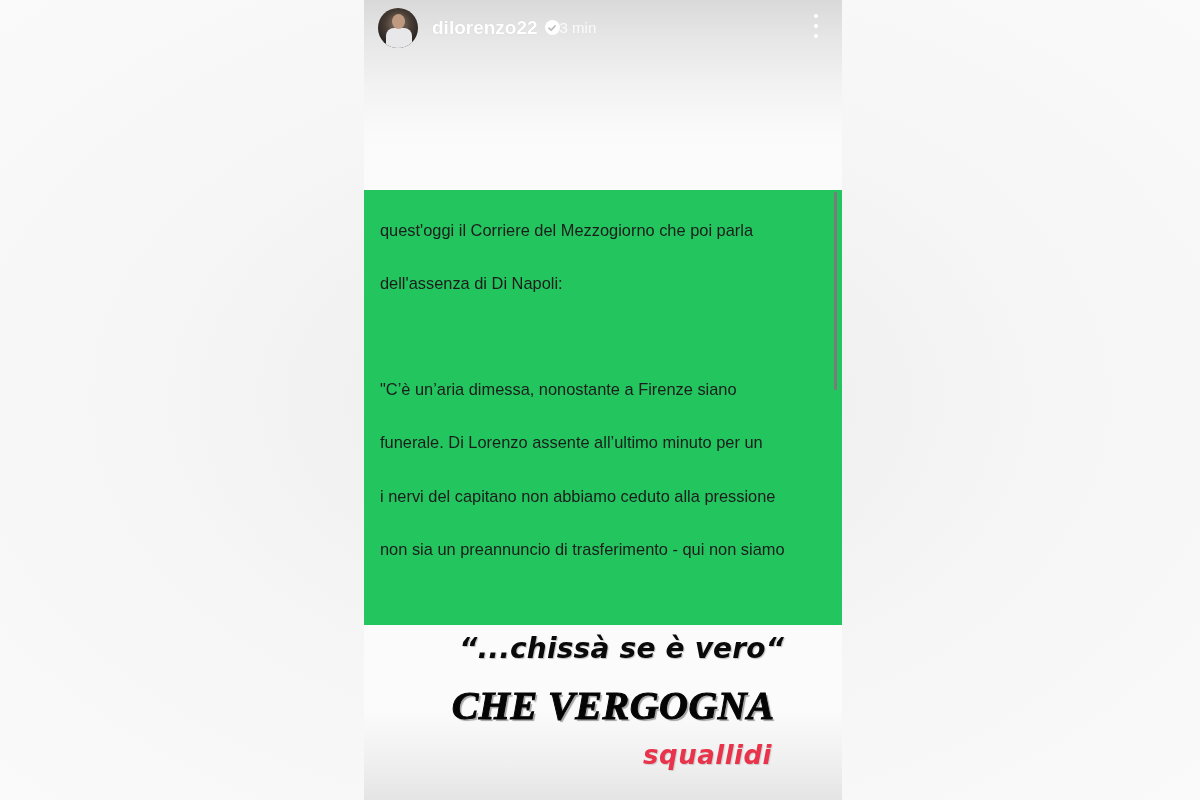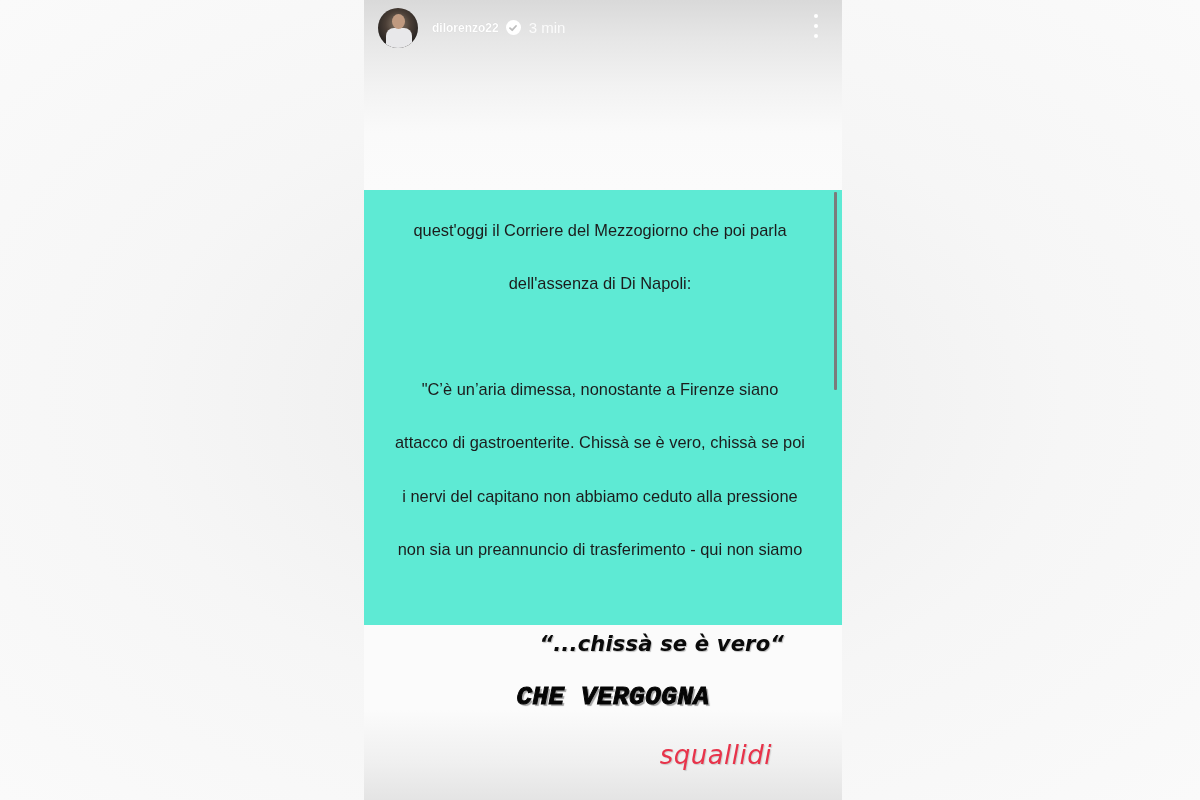--- a/index.html
+++ b/index.html
@@ -36,73 +36,72 @@
     }
     .avatar .shirt {
       position: absolute; left: 8px; top: 20px; width: 26px; height: 22px;
       background: #e8e8ea; border-radius: 8px 8px 0 0;
     }
     .avatar .head {
       position: absolute; left: 14px; top: 6px; width: 13px; height: 15px;
       background: #c09a80; border-radius: 50%;
     }
     .username {
-      margin-left: 14px; color: #ffffff; font-weight: bold; font-size: 12px;
+      margin-left: 14px; color: #ffffff; font-weight: bold; font-size: 19px;
       text-shadow: 0 0 1px rgba(0,0,0,0.15);
     }
     .verified {
       margin-left: 7px; width: 15px; height: 15px; border-radius: 50%;
       background: #ffffff; display: flex; align-items: center; justify-content: center;
     }
     .verified svg { width: 10px; height: 10px; }
     .time {
-      margin-left: 8px; color: rgba(255,255,255,0.85); font-size: 15px;
+      color: rgba(255,255,255,0.85); font-size: 15px;
     }
     .more {
       position: absolute; right: 22px; top: 14px; width: 8px; height: 24px;
       display: flex; flex-direction: column; justify-content: space-between; align-items: center;
       cursor: pointer;
     }
     .more span { width: 4px; height: 4px; border-radius: 50%; background: #ffffff; display: block; }
 
     .article {
       position: absolute; left: 0; top: 190px; width: 100%; height: 435px;
-      background: #5eead4;
-      text-align: center;
+      background: #22c55e;
     }
     .article-text {
       position: absolute; left: 16px; top: 0; width: 440px;
       font-family: "Liberation Sans", sans-serif;
       font-size: 16.4px; line-height: 26.6px; color: #1c1c1c;
       white-space: pre-line;
     }
     .scrollbar {
       position: absolute; left: 470px; top: 192px; width: 3px; height: 198px;
       background: #7b7b7b; border-radius: 1px;
     }
 
     .quote {
       position: absolute; left: 0; top: 632px; width: 100%;
       text-align: right; padding-right: 58px;
       font-family: "DejaVu Sans", sans-serif; font-weight: bold; font-style: italic;
-      font-size: 21px; color: #0a0a0a; letter-spacing: 0.2px;
+      font-size: 28px; color: #0a0a0a; letter-spacing: 0.2px;
       text-shadow: 1px 1px 1px rgba(0,0,0,0.25);
     }
     .headline {
       position: absolute; left: 0; top: 682px; width: 100%;
       text-align: center; padding-left: 20px;
-      font-family: Liberation Mono, monospace; font-weight: bold; font-style: italic;
-      font-size: 26px; color: #050505; letter-spacing: 0.5px;
+      font-family: Liberation Serif, serif; font-weight: bold; font-style: italic;
+      font-size: 40px; color: #050505; letter-spacing: 0.5px;
       text-shadow: 2px 2px 1px rgba(0,0,0,0.35);
       -webkit-text-stroke: 1px #050505;
     }
     .subline {
       position: absolute; left: 0; top: 740px; width: 100%;
       text-align: right; padding-right: 70px;
-      font-family: "DejaVu Sans", sans-serif; font-weight: normal; font-style: italic;
+      font-family: "DejaVu Sans", sans-serif; font-weight: bold; font-style: italic;
       font-size: 26px; letter-spacing: 0.5px;
       text-shadow: 1px 1px 1px rgba(0,0,0,0.15);
     }
   </style>
 </head>
 <body>
 
 <div class="backdrop"></div>
 
 <div class="story">
@@ -126,21 +125,21 @@
         <span></span>
     </div>
   </div>
 
   <div class="article">
     <div class="article-text">
       <div>quest'oggi il Corriere del Mezzogiorno che poi parla</div>
       <div>dell'assenza di Di Napoli:</div>
       <div style="height:26.6px"></div>
       <div>"C’è un’aria dimessa, nonostante a Firenze siano</div>
-      <div>attacco di gastroenterite. Chissà se è vero, chissà se poi</div>
+      <div>funerale. Di Lorenzo assente all’ultimo minuto per un</div>
       <div>i nervi del capitano non abbiamo ceduto alla pressione</div>
       <div>non sia un preannuncio di trasferimento - qui non siamo</div>
       
       
       
       
       
     </div>
   </div>
   <div class="scrollbar"></div>

